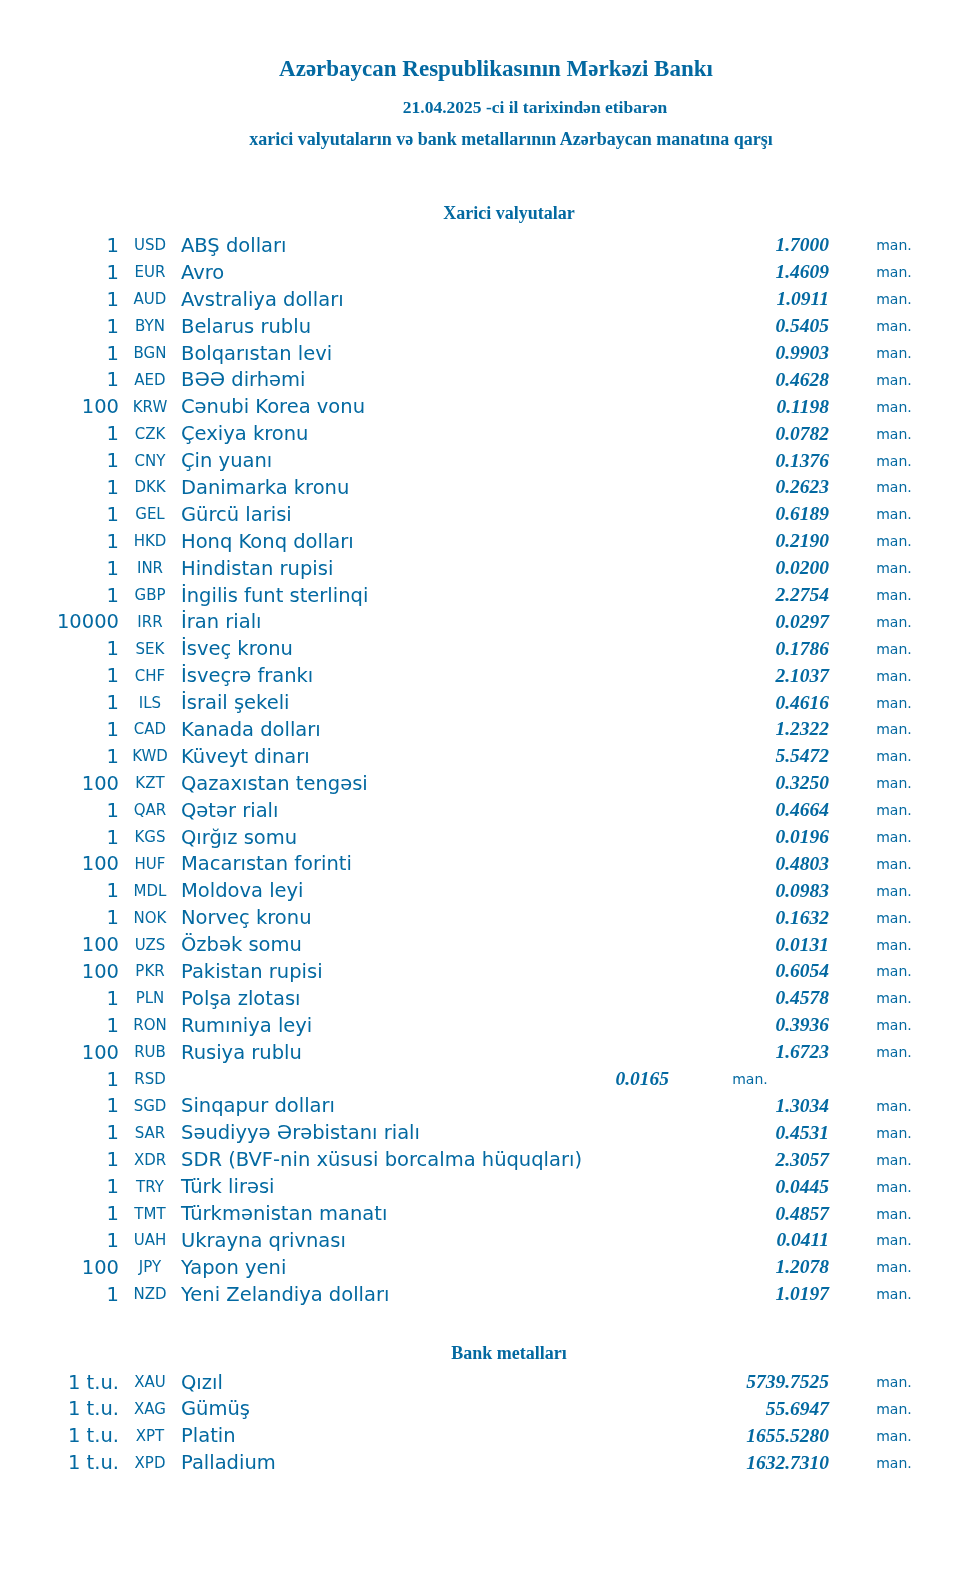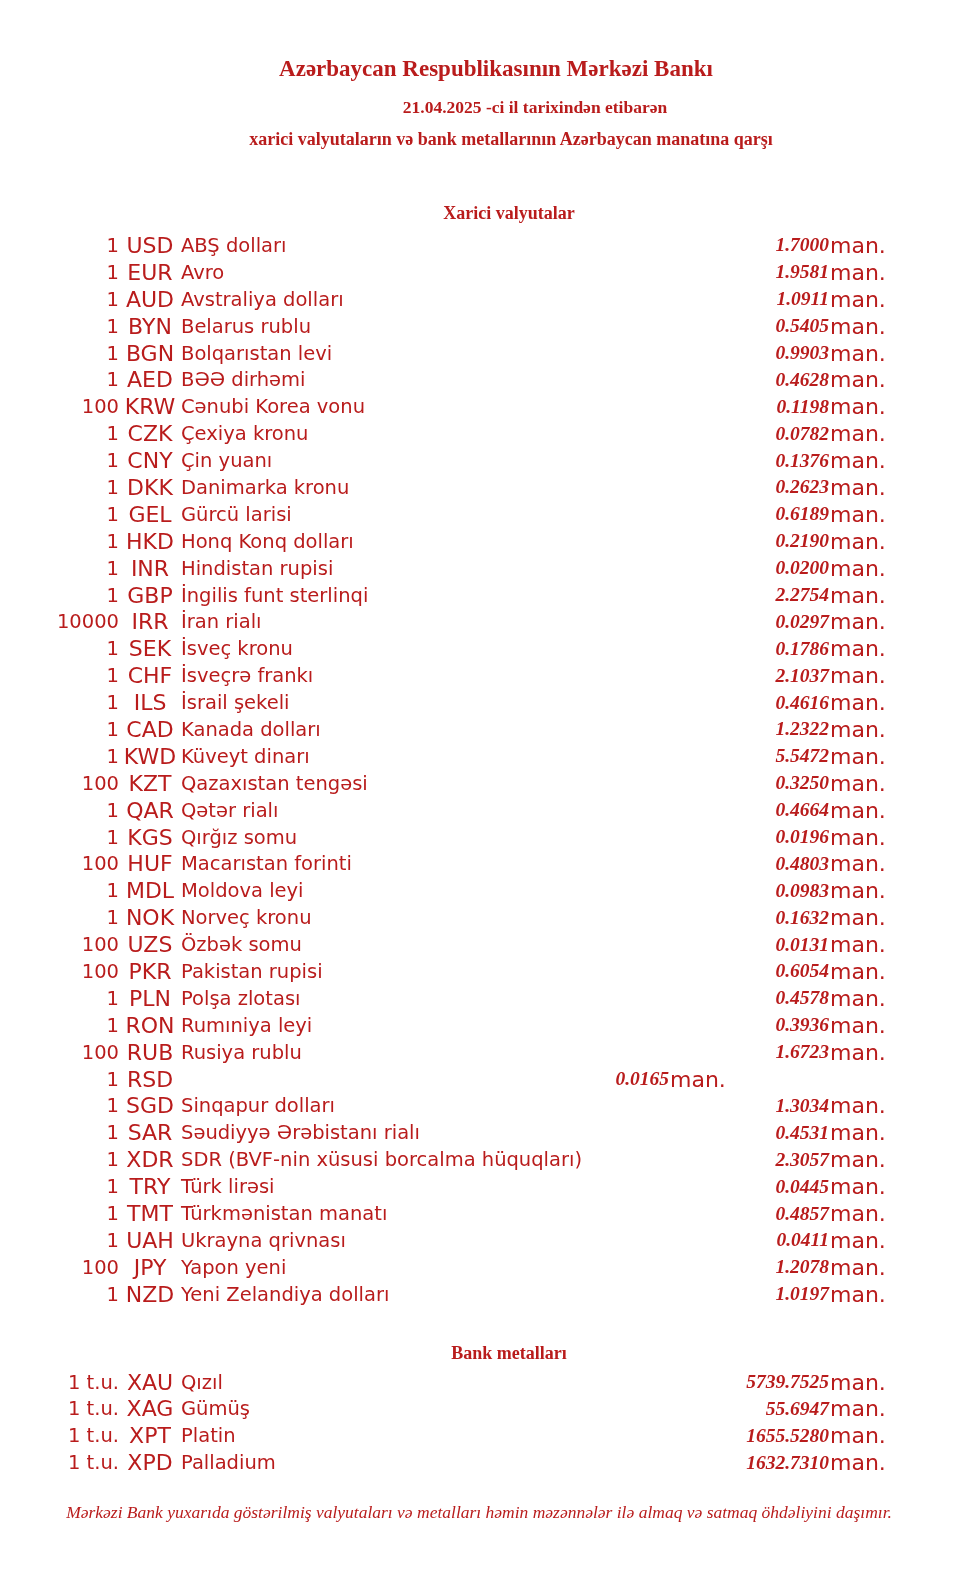--- a/index.html
+++ b/index.html
@@ -1,20 +1,20 @@
 <!DOCTYPE html>
 <html><head>
 <meta charset="utf-8">
 <style>
   * { margin:0; padding:0; box-sizing:border-box; }
   html, body { background:#ffffff; }
   .page {
     position:relative;
     width:958px; height:1596px;
-    background:#ffffff; color:#b91c1c;
+    background:#ffffff; color:#0369a1;
     font-family:"DejaVu Sans", sans-serif;
     overflow:hidden;
   }
   .h-title {
     margin-top:55px;
     text-align:center;
     font-family:"Liberation Serif", serif;
     font-weight:bold; font-size:23px; line-height:28px;
     transform:translateX(17px);
   }
@@ -42,29 +42,29 @@
   #metals-heading   { margin-top:34px; }
   .rates-table { margin-top:8px; }
   .metals-table { margin-top:5px; }
   .row {
     display:grid;
     grid-template-columns:119px 62px 489px 160px 128px;
     height:26.9px;
     align-items:center;
   }
   .qty  { text-align:right;  font-size:19.5px; white-space:nowrap; }
-  .code { text-align:center; font-size:22px; white-space:nowrap; }
+  .code { text-align:center; font-size:15px; white-space:nowrap; }
   .name { text-align:left;   font-size:19.5px; white-space:nowrap; }
   .rate {
     font-family:"Liberation Serif", serif;
     font-style:italic; font-weight:bold;
     font-size:19.5px; text-align:right; padding-right:1px;
     white-space:nowrap;
   }
-  .unit { text-align:left; font-size:22px; white-space:nowrap; }
+  .unit { text-align:center; font-size:14px; white-space:nowrap; }
   .footer {
     margin-top:25px;
     text-align:center;
     font-family:"Liberation Serif", serif;
     font-style:italic; font-size:17.5px; line-height:22px;
   }
 </style>
 </head>
 <body>
 
@@ -82,21 +82,21 @@
     <span class="code">USD</span>
     <span class="name">ABŞ dolları</span>
     <span class="rate">1.7000</span>
     <span class="unit">man.</span>
   </div>
 
   <div class="row">
     <span class="qty">1</span>
     <span class="code">EUR</span>
     <span class="name">Avro</span>
-    <span class="rate">1.9581</span>
+    <span class="rate">1.4609</span>
     <span class="unit">man.</span>
   </div>
 
   <div class="row">
     <span class="qty">1</span>
     <span class="code">AUD</span>
     <span class="name">Avstraliya dolları</span>
     <span class="rate">1.0911</span>
     <span class="unit">man.</span>
   </div>
@@ -426,15 +426,14 @@
 
   <div class="row">
     <span class="qty">1 t.u.</span>
     <span class="code">XPD</span>
     <span class="name">Palladium</span>
     <span class="rate">1632.7310</span>
     <span class="unit">man.</span>
   </div>
 </div>
 
-  <div class="footer">Mərkəzi Bank yuxarıda göstərilmiş valyutaları və metalları həmin məzənnələr ilə almaq və satmaq öhdəliyini daşımır.</div>
 
 </div>
 
 </body></html>

